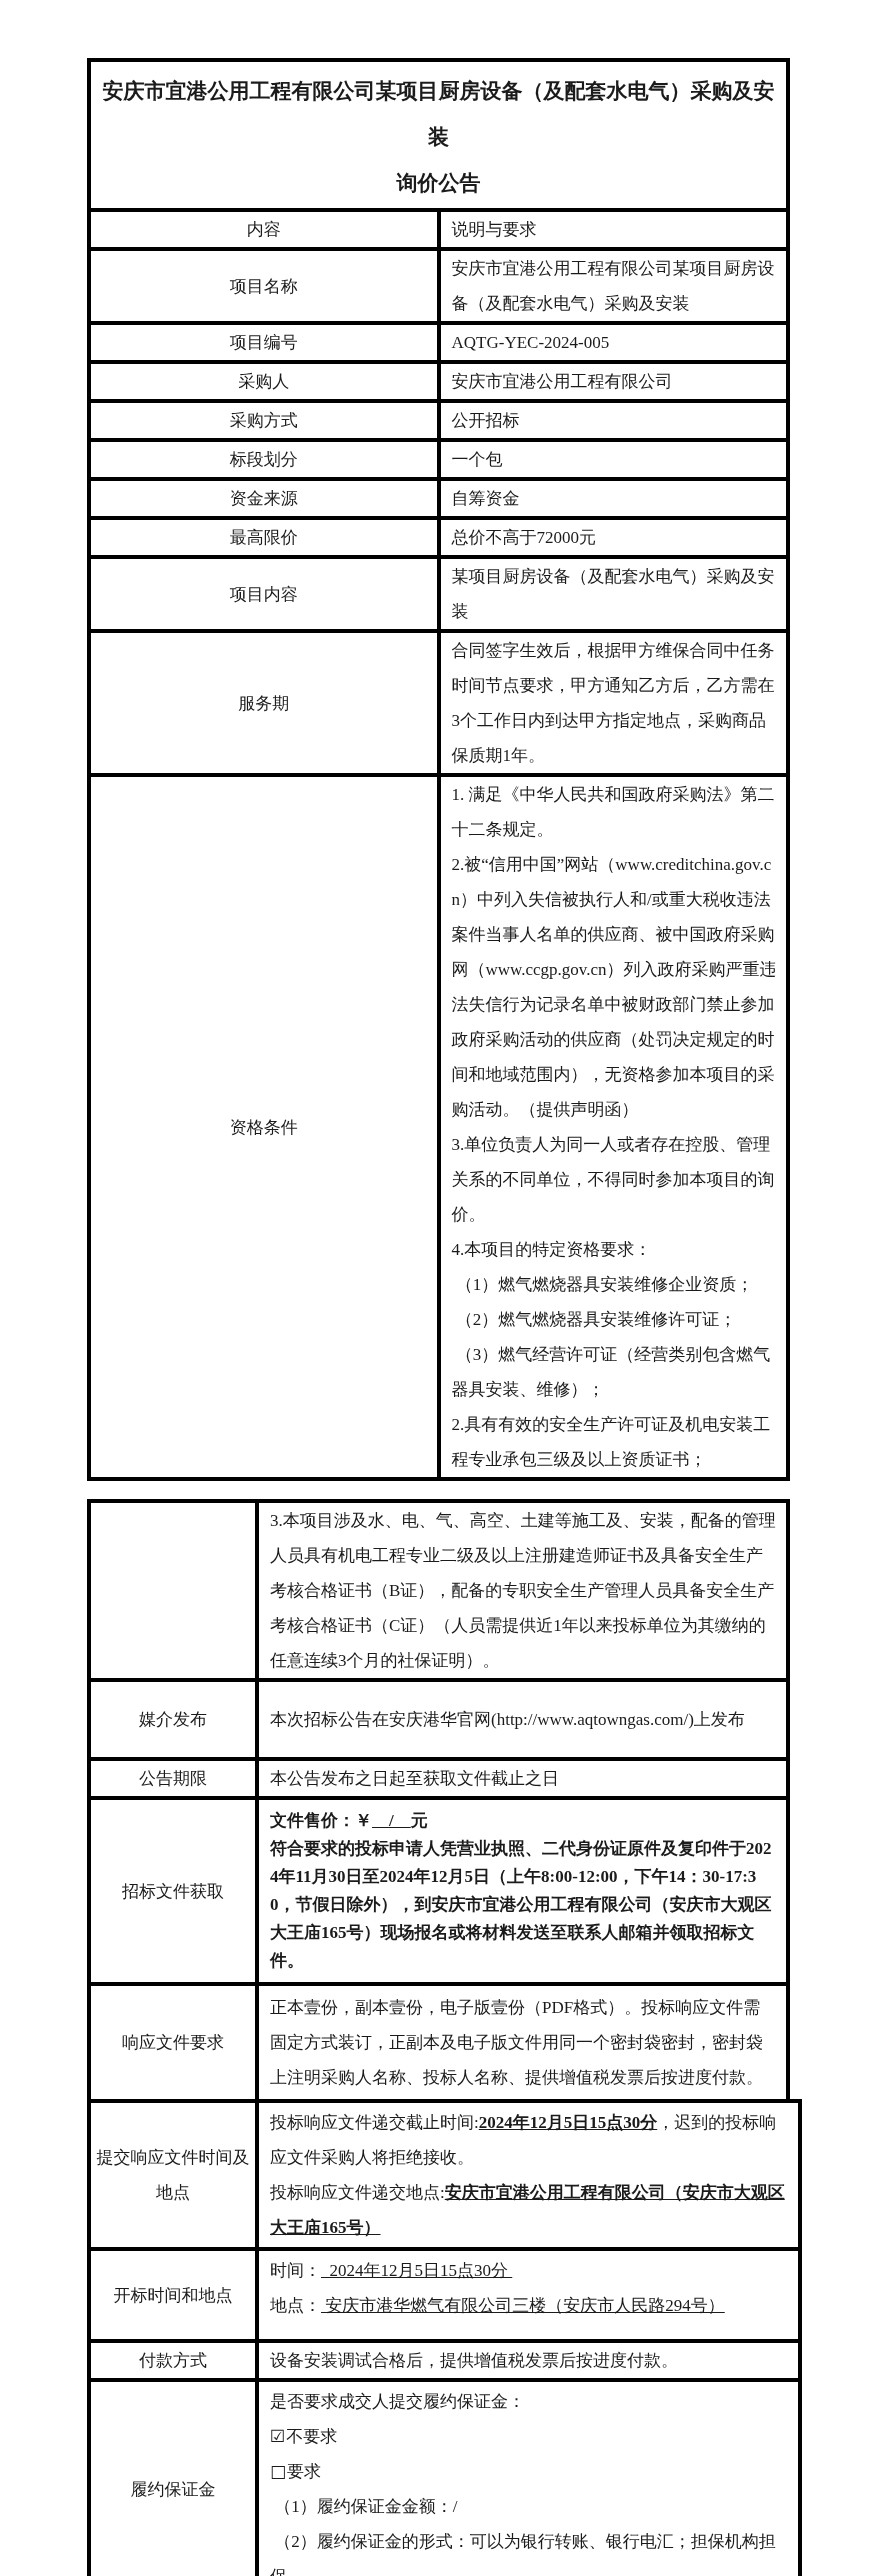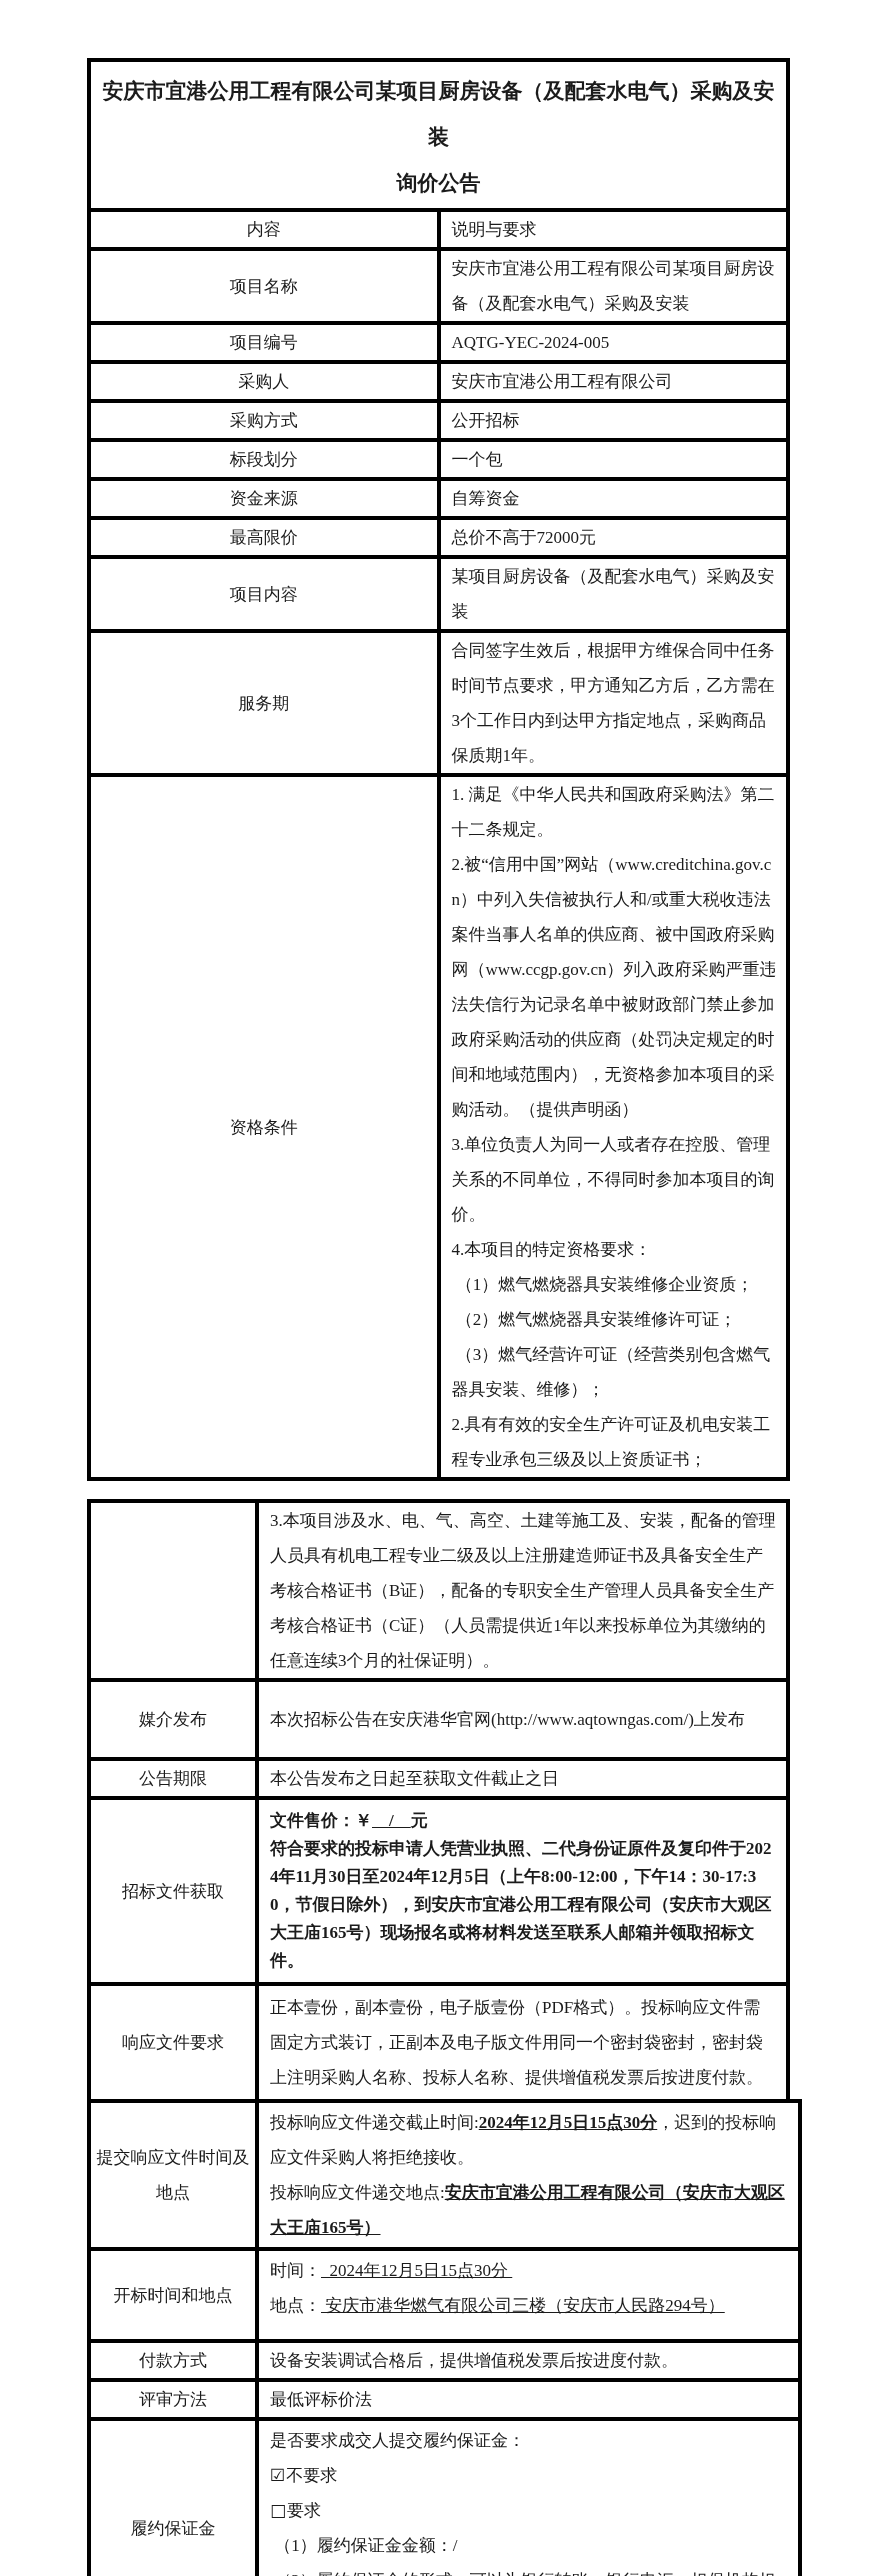--- a/index.html
+++ b/index.html
@@ -173,24 +173,20 @@
       <td class="content" style="padding-top:2px;padding-bottom:16px;">
         <span class="para"><span>时间：</span><span class="u">&nbsp;&nbsp;2024年12月5日15点30分&nbsp;</span></span>
         <span class="para"><span>地点：</span><span class="u">&nbsp;安庆市港华燃气有限公司三楼（安庆市人民路294号）</span></span>
       </td>
     </tr>
     <tr>
       <td class="label">付款方式</td>
       <td class="content prelines">设备安装调试合格后，提供增值税发票后按进度付款。</td>
     </tr>
     <tr>
-      <td class="label">评审方法</td>
-      <td class="content prelines">最低评标价法</td>
-    </tr>
-    <tr>
       <td class="label">履约保证金</td>
       <td class="content" style="padding-top:2px;padding-bottom:2px;">
         <span class="para">是否要求成交人提交履约保证金：</span>
         <span class="para"><span class="cb">☑</span><span>不要求</span></span>
         <span class="para"><span class="cb">□</span><span>要求</span></span>
         <span class="para">&nbsp;（1）履约保证金金额：/</span>
         <span class="para">&nbsp;（2）履约保证金的形式：可以为银行转账、银行电汇；担保机构担保、</span>
       </td>
     </tr>
   </tbody>

